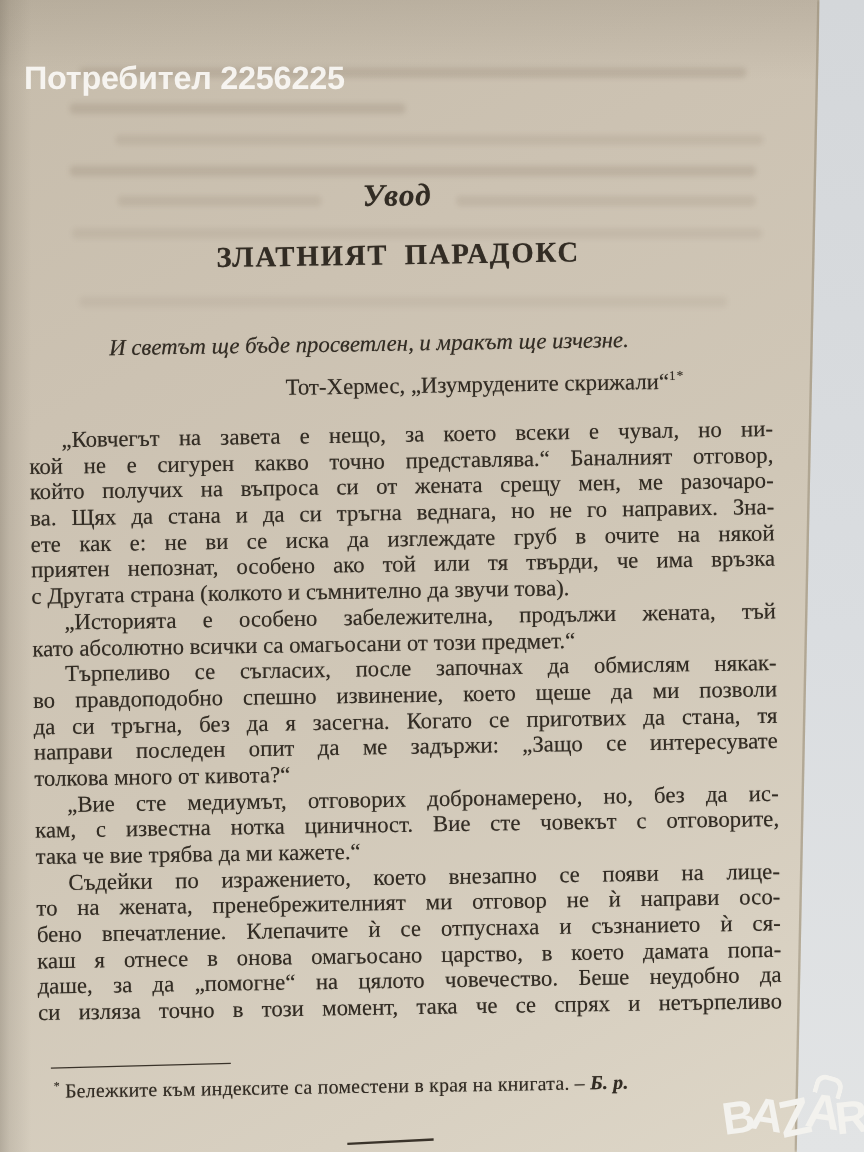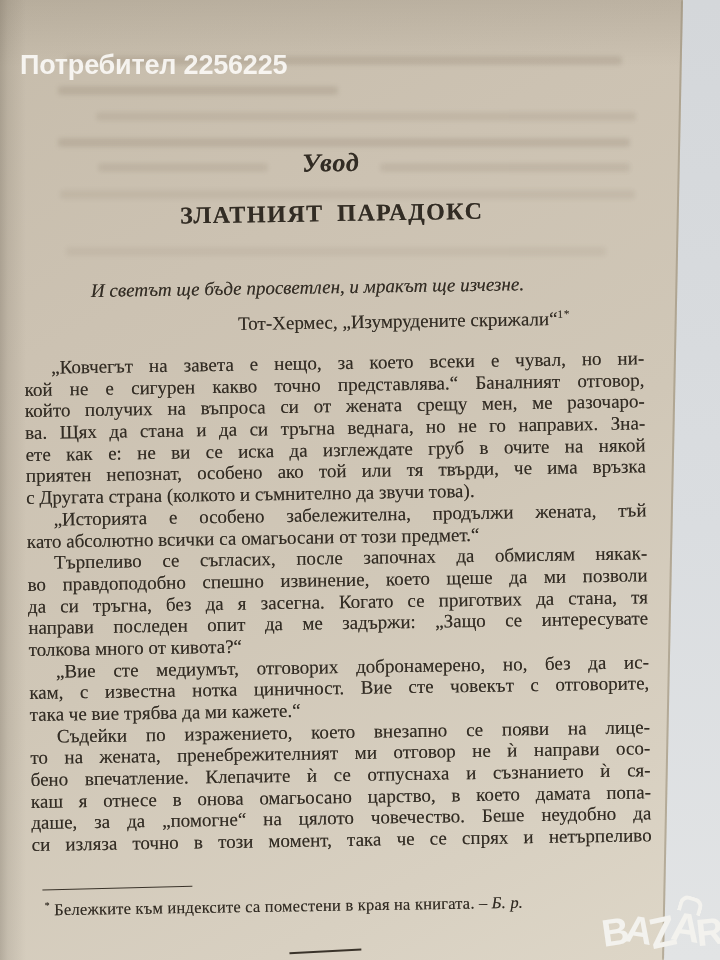--- a/index.html
+++ b/index.html
@@ -64,21 +64,21 @@
   .line.first{text-indent:27px;}
   .footnote-rule{
     position:absolute; top:884px; left:10px; width:150px; height:0;
     border-top:1.6px solid #3a332a; transform:rotate(-0.6deg);
   }
   .footnote{
     position:absolute; top:895px; left:12px; width:600px;
     font-size:16.5px; letter-spacing:0.2px;
   }
   .footnote sup{font-size:10px;}
-  .footnote .ed{font-style:italic;}
+  .footnote .ed{font-style:italic;font-weight:bold;}
   .bottom-dash{
     position:absolute; top:950px; left:256px; width:72px; height:0;
     border-top:2px solid #3a332a; transform:rotate(-2deg);
   }
   
   .user-watermark{
     position:absolute; top:14px; left:20px;
     font-family:"Liberation Sans", sans-serif; font-weight:700;
     font-size:27px; letter-spacing:-0.2px;
     color:rgba(253,252,249,0.88);

